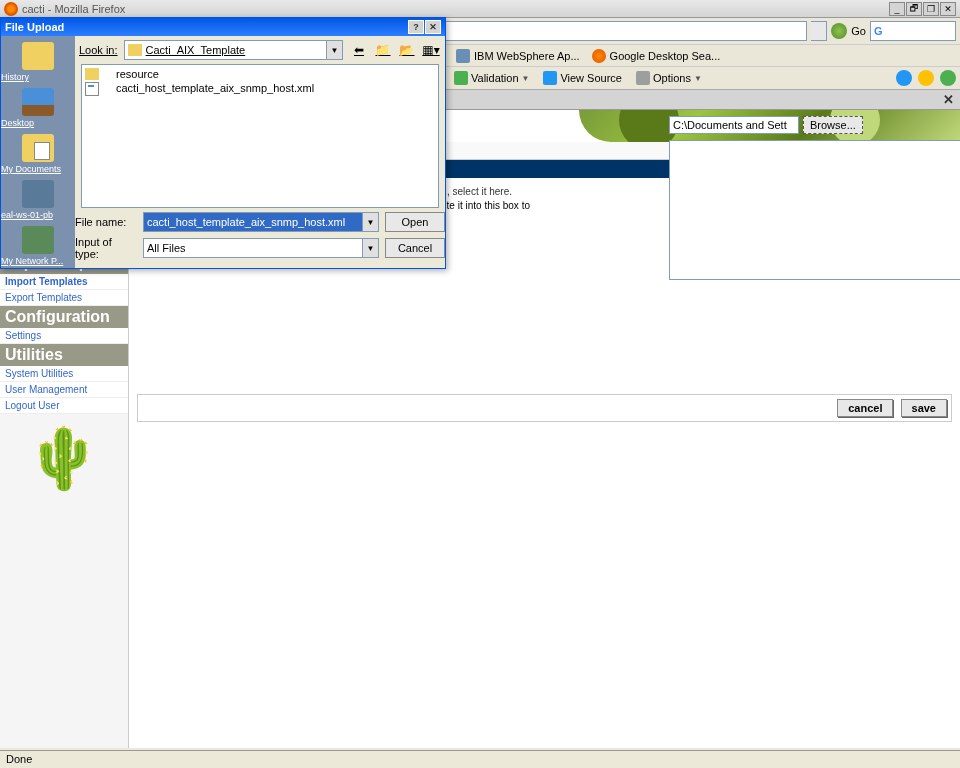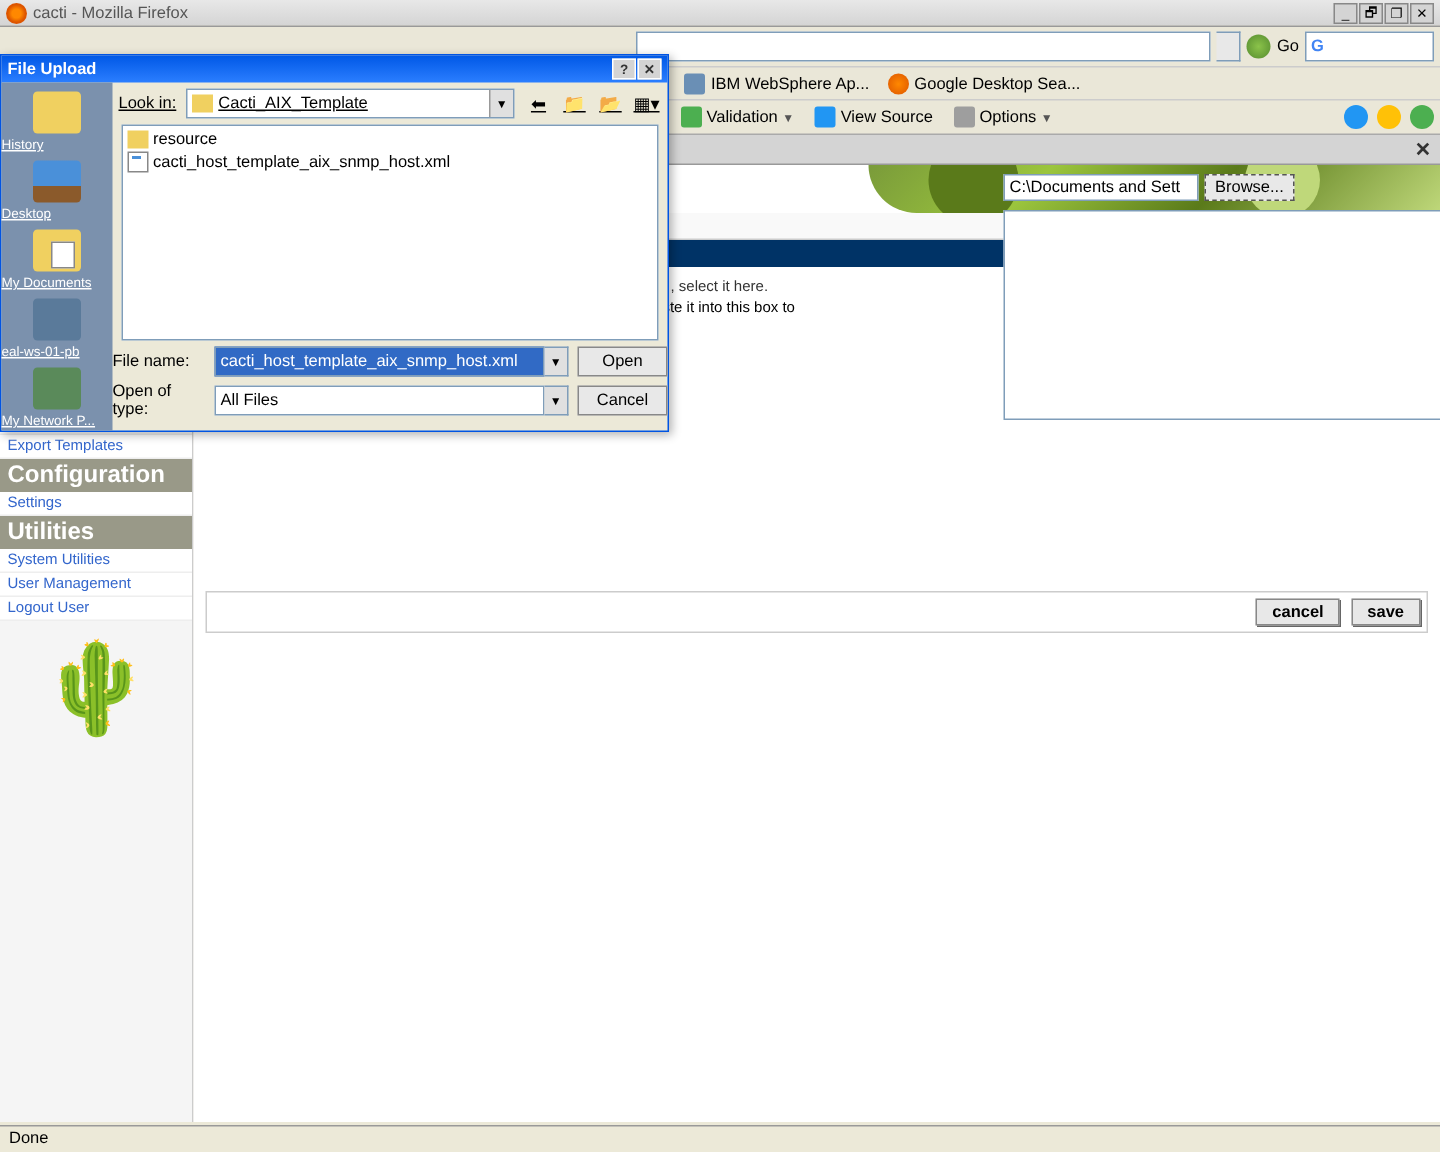--- a/index.html
+++ b/index.html
@@ -78,21 +78,21 @@
 .import-textarea { width: 432px; height: 140px; border: 1px solid #7f9db9; resize: none; font-size: 11px; }
 .import-text { position: absolute; top: 90px; left: 10px; width: 410px; font-size: 10px; }
 
 .action-bar { border: 1px solid #ccc; margin: 0 8px; margin-top: 185px; padding: 4px; text-align: right; background: white; }
 .action-btn { padding: 2px 10px; font-size: 11px; border: 1px solid #888; background: #e8e8e8; cursor: pointer; margin-left: 4px; font-weight: bold; box-shadow: 1px 1px 0 #666; }
 
 
 .status-bar { position: absolute; bottom: 0; left: 0; right: 0; height: 18px; background: #ece9d8; border-top: 1px solid #999; padding: 2px 6px; font-size: 11px; }
 
 
-.file-dialog { position: absolute; top: 36px; left: 0; width: 446px; height: 252px; background: #ece9d8; border: 1px solid #0054e3; box-shadow: 2px 2px 6px rgba(0,0,0,.3); z-index: 100; }
+.file-dialog { position: absolute; top: 17px; left: 0; width: 446px; height: 252px; background: #ece9d8; border: 1px solid #0054e3; box-shadow: 2px 2px 6px rgba(0,0,0,.3); z-index: 100; }
 .dlg-title { height: 18px; background: linear-gradient(to bottom, #0058e6, #2b7eff); color: white; display: flex; align-items: center; padding: 0 4px; font-size: 11px; font-weight: bold; }
 .dlg-title .spacer { flex: 1; }
 .dlg-title .dlg-btn { width: 16px; height: 14px; background: #d4d4d4; border: 1px solid #fff; color: #333; display: flex; align-items: center; justify-content: center; font-size: 9px; margin-left: 1px; cursor: pointer; }
 .dlg-body { display: flex; height: calc(100% - 18px); }
 .dlg-sidebar { width: 74px; background: #7b91ad; padding: 4px 0; display: flex; flex-direction: column; align-items: center; gap: 2px; }
 .place-item { color: white; font-size: 9px; cursor: pointer; width: 100%; padding: 2px 0; text-decoration: underline; }
 .place-item .p-icon { width: 32px; height: 28px; margin: 0 auto 2px; border-radius: 3px; }
 .p-history { background: #f0d060; }
 .p-desktop { background: linear-gradient(to bottom, #4a90d9 60%, #8b5a2b 60%); }
 .p-docs { background: #f0d060; position: relative; }
@@ -100,21 +100,21 @@
 .p-computer { background: #5a7a9a; }
 .p-network { background: #5a8a5a; }
 .dlg-main { flex: 1; display: flex; flex-direction: column; }
 .lookin-row { display: flex; align-items: center; padding: 4px; gap: 6px; font-size: 11px; text-decoration: underline; }
 .lookin-select { flex: 1; height: 20px; border: 1px solid #7f9db9; background: white; display: flex; align-items: center; padding: 0 3px; font-size: 11px; position: relative; }
 .lookin-select .folder-ico { width: 14px; height: 12px; background: #f0d060; margin-right: 4px; }
 .lookin-select .dd-arrow { position: absolute; right: 0; width: 16px; height: 18px; background: #e0e0e0; border-left: 1px solid #999; display: flex; align-items: center; justify-content: center; font-size: 8px; }
 .nav-icons { display: flex; gap: 4px; }
 .nav-icons .ni { width: 20px; height: 20px; display: flex; align-items: center; justify-content: center; cursor: pointer; font-size: 12px; border: 1px solid transparent; }
 .file-list { flex: 1; background: white; border: 1px solid #7f9db9; margin: 0 6px; padding: 2px; font-size: 11px; overflow: auto; }
-.file-list-item { display: flex; align-items: center; gap: 3px; padding: 1px; cursor: pointer; }
+.file-list-item { display: flex; align-items: flex-start; gap: 17px; padding: 1px; cursor: pointer; }
 .file-list-item .folder-mini { width: 14px; height: 12px; background: #f0d060; }
 .file-list-item .xml-mini { width: 14px; height: 14px; background: white; border: 1px solid #888; position: relative; }
 .file-list-item .xml-mini::after { content: ''; position: absolute; top: 2px; left: 2px; width: 6px; height: 2px; background: #4a90d9; }
 .bottom-rows { padding: 4px 0; }
 .br-row { display: flex; align-items: center; gap: 6px; margin-bottom: 4px; }
 .br-label { width: 62px; font-size: 11px; }
 .br-input { flex: 1; height: 20px; border: 1px solid #7f9db9; padding: 0 3px; font-size: 11px; }
 .br-input.sel { background: #316ac5; color: white; }
 .br-input-wrap { flex: 1; display: flex; }
 .br-dd { width: 16px; height: 20px; background: #e0e0e0; border: 1px solid #7f9db9; border-left: none; display: flex; align-items: center; justify-content: center; font-size: 8px; }
@@ -292,21 +292,21 @@
       <div class="bottom-rows">
         <div class="br-row">
           <span class="br-label">File name:</span>
           <div class="br-input-wrap">
             <input class="br-input sel" value="cacti_host_template_aix_snmp_host.xml" style="">
             <div class="br-dd">▼</div>
           </div>
           <button class="br-btn">Open</button>
         </div>
         <div class="br-row">
-          <span class="br-label">Open of type:</span>
+          <span class="br-label">Input of type:</span>
           <div class="br-input-wrap">
             <input class="br-input" value="All Files" style="">
             <div class="br-dd">▼</div>
           </div>
           <button class="br-btn">Cancel</button>
         </div>
       </div>
     </div>
   </div>
 </div>

